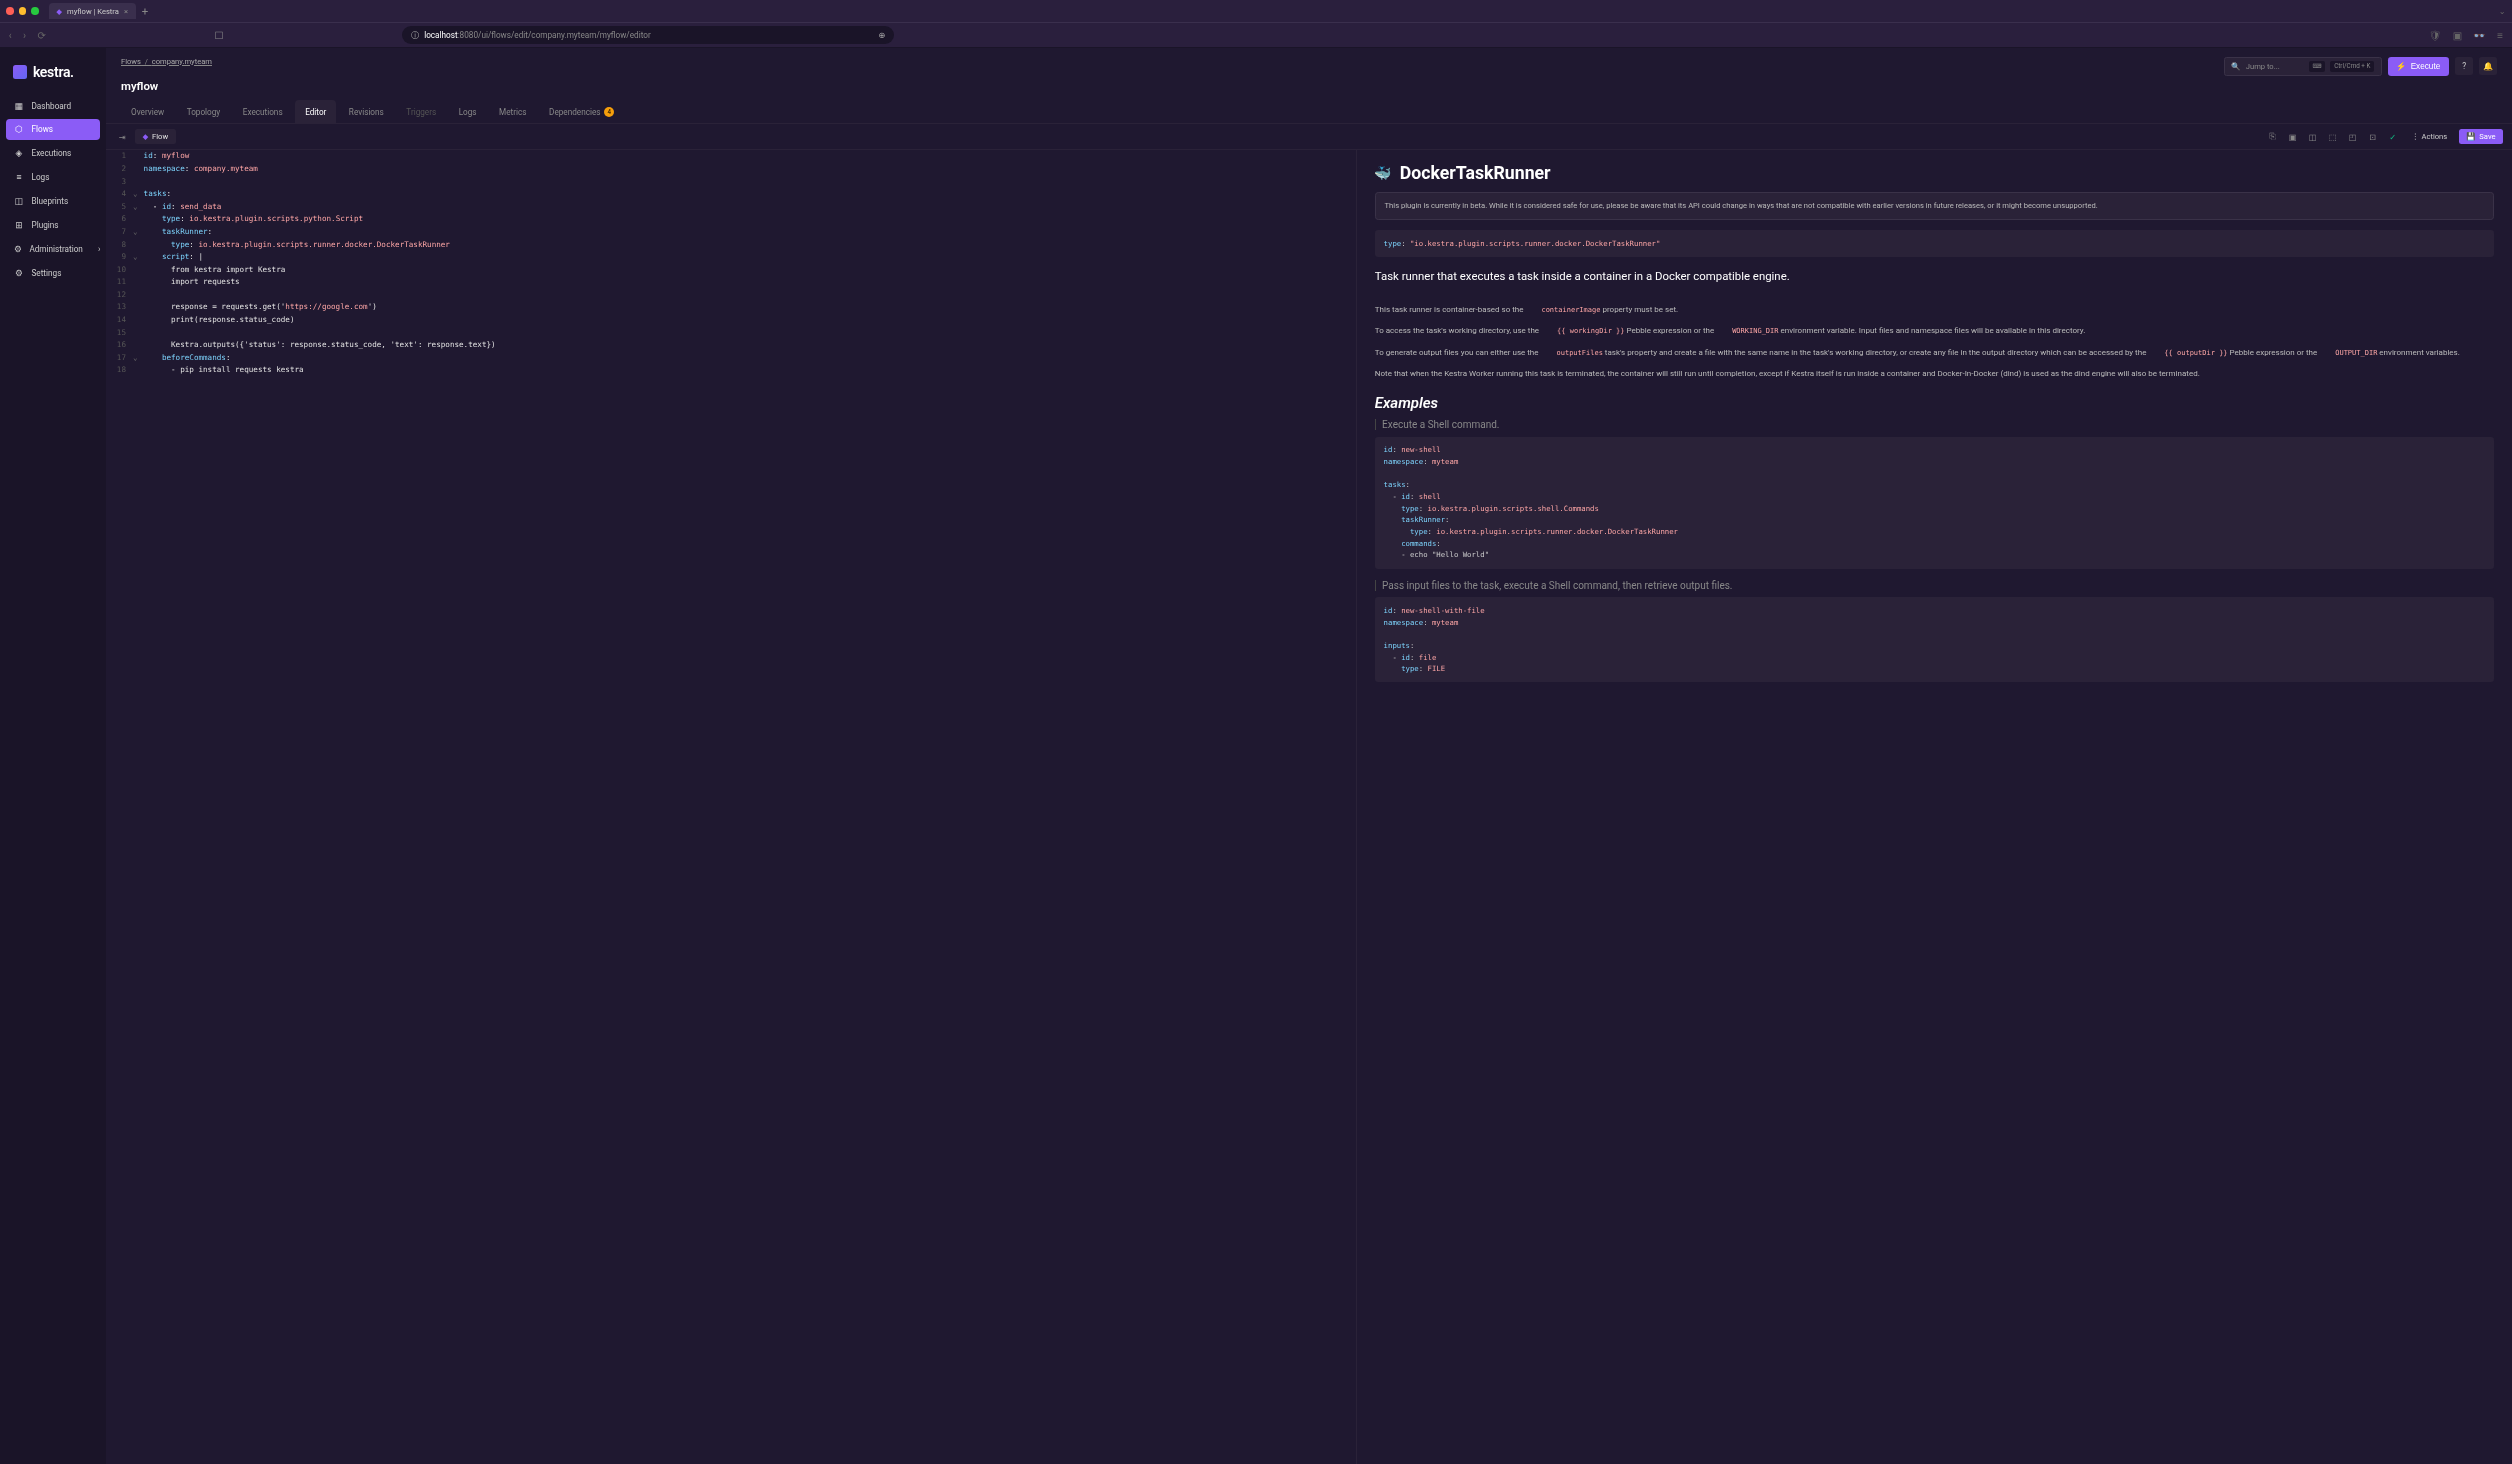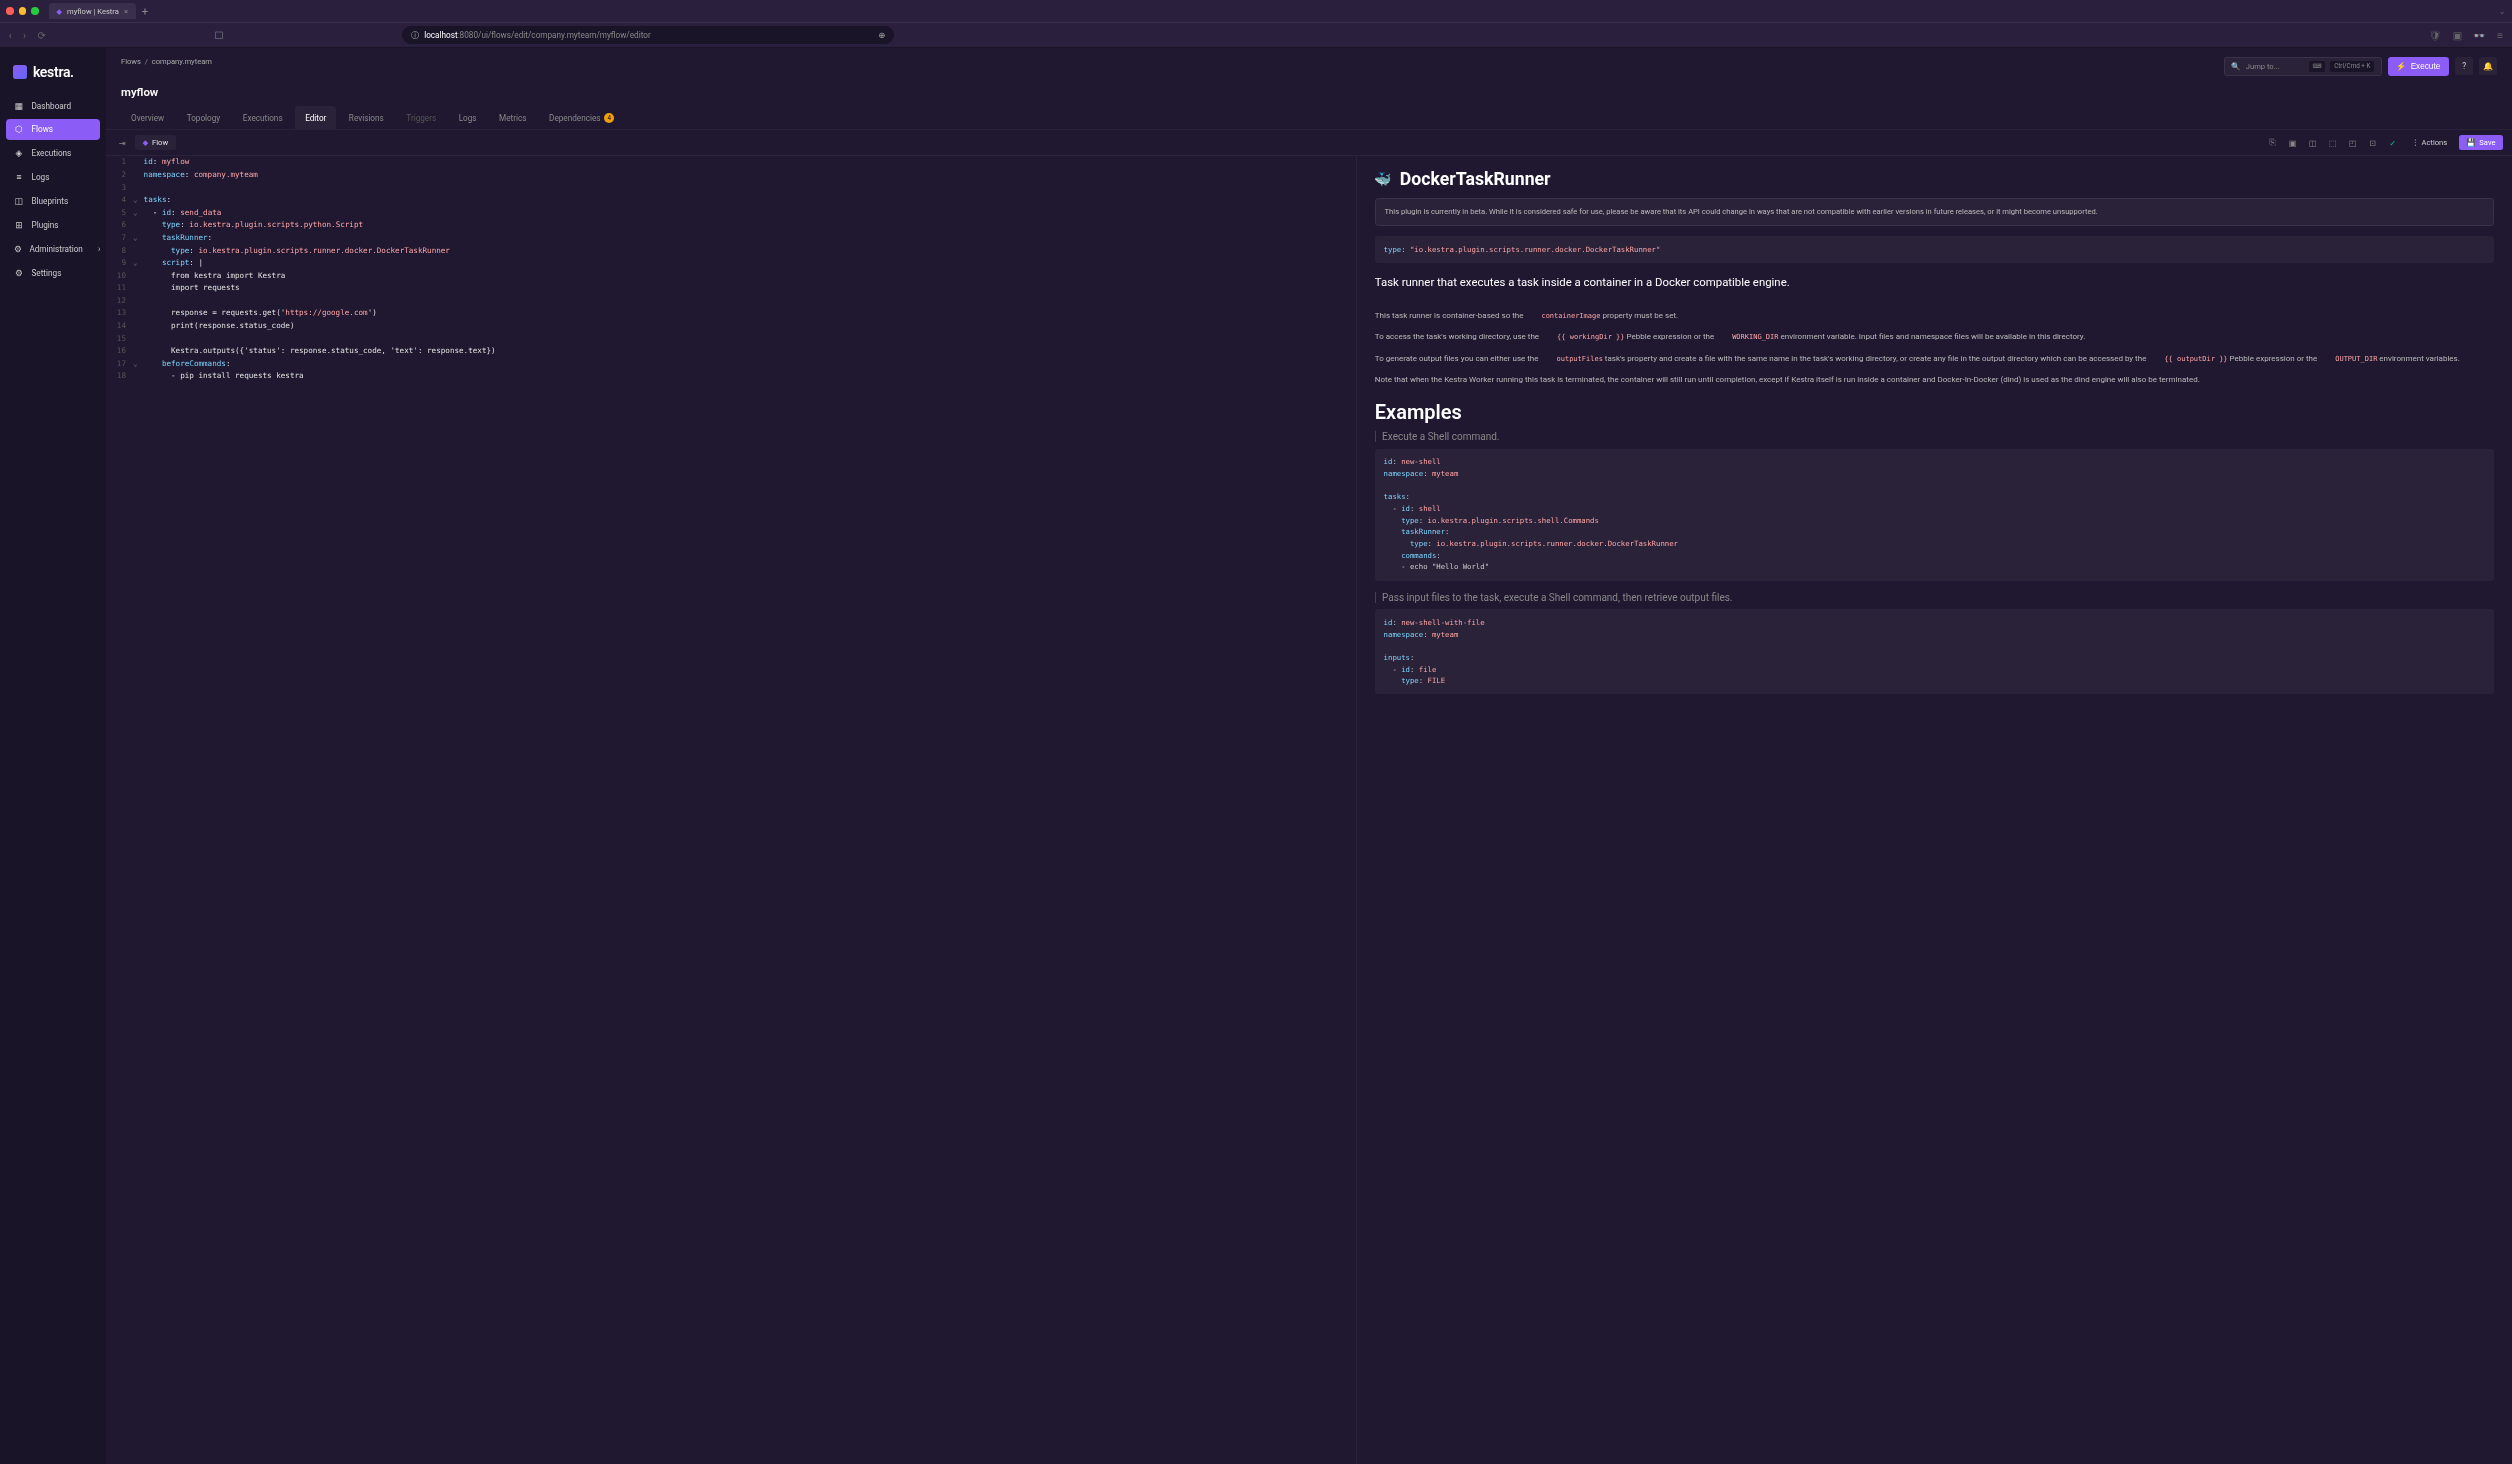--- a/index.html
+++ b/index.html
@@ -110,21 +110,22 @@
 }
 .topbar {
   display: flex;
   align-items: flex-start;
   justify-content: space-between;
   padding: 8.8px 15px 0;
 }
 .breadcrumb {
   font-size: 7.6px;
   color: #888;
-  margin-bottom: 19px;
+  margin-bottom: 13px;
+  text-decoration: underline;
 }
 .breadcrumb a { color: #aaa; text-decoration: none; }
 .page-title { font-size: 11.4px; font-weight: 600; color: #fff; }
 .top-actions { display: flex; align-items: center; gap: 6.3px; }
 .jump-to {
   background: #2a2238;
   border: 0.6px solid #3a3248;
   border-radius: 2.5px;
   padding: 3.2px 6.3px;
   display: flex;
@@ -321,21 +322,21 @@
   color: #bbb;
   line-height: 1.6;
   margin-bottom: 8.8px;
 }
 .inline-code {
   font-family: "SF Mono", Monaco, Consolas, monospace;
   color: #fca5a5;
   font-size: 7px;
   margin-left: 16px;
 }
-.section-h { font-size: 20px; color: #fff; margin: 12.6px 0 7.6px; font-weight: 600; }
+.section-h { font-size: 15px; color: #fff; margin: 12.6px 0 7.6px; font-weight: 600; font-style: italic; }
 .example-label {
   color: #888;
   font-size: 10px;
   border-left: 1.9px solid #444;
   padding-left: 6.3px;
   margin-bottom: 6.3px;
 }
 .ck { color: #7dd3fc; }
 .cs { color: #fca5a5; }
 </style>

